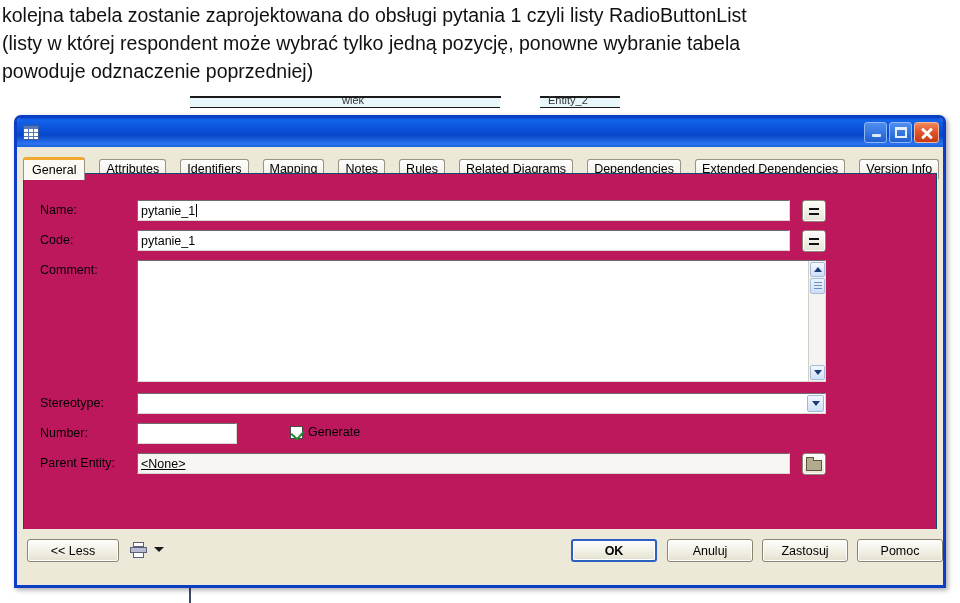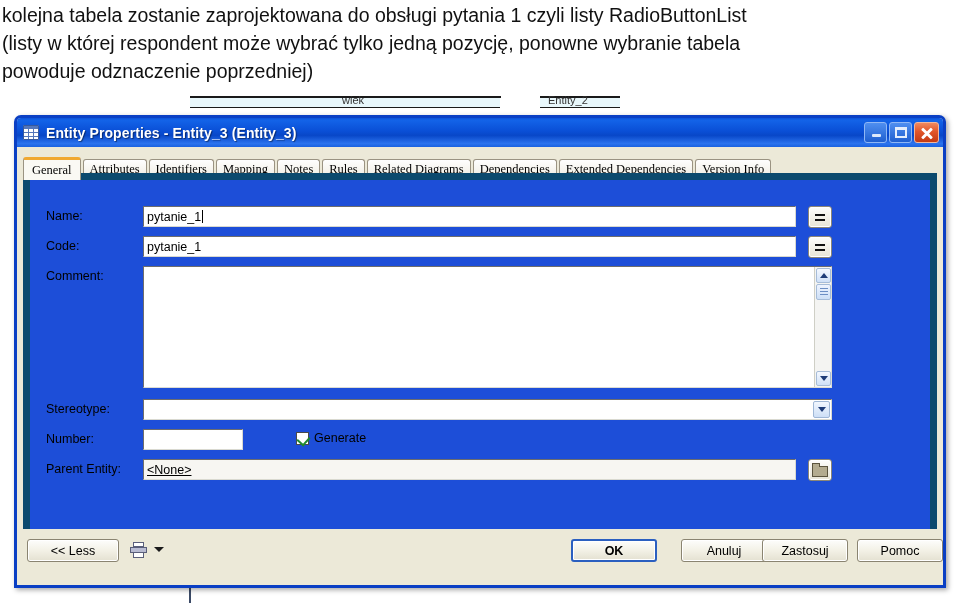--- a/index.html
+++ b/index.html
@@ -118,44 +118,43 @@
   .winbtn.close .x1{transform:rotate(45deg);}
   .winbtn.close .x2{transform:rotate(-45deg);}
 
   
   #tabstrip{
     height:24px;position:relative;margin:8px 0 0 6px;
     display:flex;align-items:flex-end;
   }
   .tab{
     height:20px;line-height:19px;
-    padding:0 6px;margin-right:2px;
+    padding:0 6px;margin-right:14px;
     font-size:12.5px;color:#000;
     background:linear-gradient(180deg,#fefefe,#efece0);
     border:1px solid #9a9382;
     border-bottom:none;
     border-radius:3px 3px 0 0;
     box-sizing:border-box;white-space:nowrap;
     position:relative;
-    font-family:Liberation Serif, serif;
   }
   .tab.active{
     height:23px;line-height:21px;
     background:#faf9f4;
     border-color:#9a9382;
     border-top:3px solid #f0a830;
     z-index:3;
     margin-bottom:-1px;
     padding:0 8px;
   }
   
   #panel{
     position:absolute;left:6px;right:6px;top:55px;bottom:46px;
-    background:#1d4ed8;
-    border:7px solid #0c4a6e;
+    background:#be185d;
+    border:1px solid #0c4a6e;
     box-sizing:border-box;
   }
   .row{position:absolute;left:0;right:0;display:flex;align-items:center;}
   .lbl{
     font-size:12.5px;color:#000;white-space:nowrap;
   }
   .txtfield{
     background:#ffffff;
     border:1px solid #808080;
     border-top-color:#6d6d6d;border-left-color:#6d6d6d;
@@ -316,21 +315,20 @@
   <div class="bd-tick" style="left:500px;top:-6px;height:8px;"></div>
   <div class="bd-tick" style="left:540px;top:-6px;height:8px;"></div>
   <div class="bd-tick" style="left:616px;top:-6px;height:8px;"></div>
   <div class="bd-vline" style="left:189px;top:473px;height:34px;"></div>
 </div>
 
 <div id="dialog">
 
   <div id="titlebar">
     <div id="title-icon"></div>
-    <div id="title-text">Entity Properties - Entity_3 (Entity_3)</div>
     <div id="win-buttons">
       <div class="winbtn min"></div>
       <div class="winbtn max"></div>
       <div class="winbtn close">
         <span class="x1"></span>
           <span class="x2"></span>
       </div>
     </div>
   </div>
 
@@ -414,18 +412,18 @@
   <div id="bottombar">
     <div class="btn" style="position:absolute;left:10px;top:10px;width:92px;">&lt;&lt; Less</div>
     <div id="printicon" style="left:113px;top:13px;">
       <span class="top"></span>
         <span class="mid"></span>
         <span class="bot"></span>
     </div>
     <div id="printarrow" style="left:137px;top:18px;"></div>
 
     <div class="btn default" style="position:absolute;left:554px;top:10px;width:86px;font-weight:bold;">OK</div>
-    <div class="btn" style="position:absolute;left:650px;top:10px;width:86px;margin-left:14px;">Anuluj</div>
+    <div class="btn" style="position:absolute;left:650px;top:10px;width:86px;">Anuluj</div>
     <div class="btn" style="position:absolute;left:745px;top:10px;width:86px;">Zastosuj</div>
     <div class="btn" style="position:absolute;left:840px;top:10px;width:86px;">Pomoc</div>
   </div>
 
 </div>
 
 </body></html>

